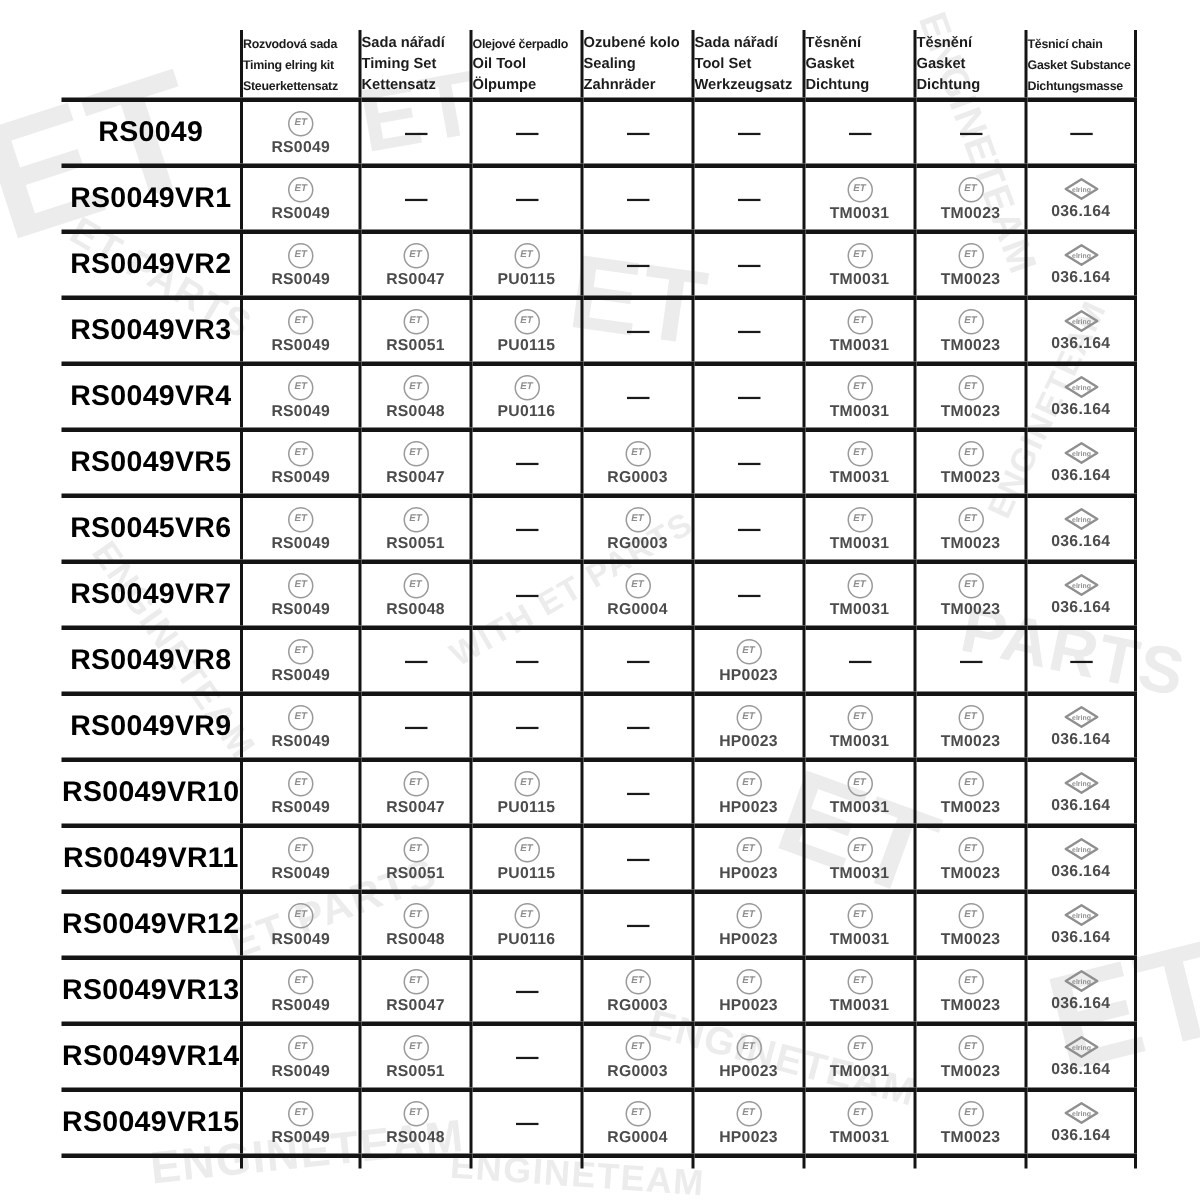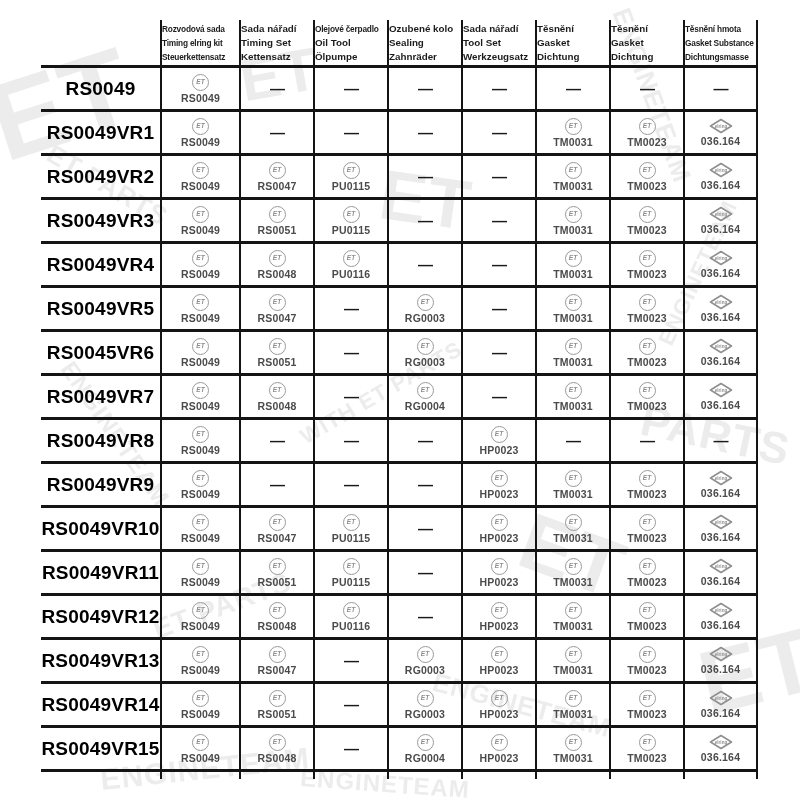--- a/index.html
+++ b/index.html
@@ -111,21 +111,21 @@
           <div class="hline">Těsnění</div>
           <div class="hline">Gasket</div>
           <div class="hline">Dichtung</div>
         </th>
         <th>
           <div class="hline">Těsnění</div>
           <div class="hline">Gasket</div>
           <div class="hline">Dichtung</div>
         </th>
         <th>
-          <div class="hline small">Těsnění hmota</div>
+          <div class="hline small">Těsnicí chain</div>
           <div class="hline small">Gasket Substance</div>
           <div class="hline small">Dichtungsmasse</div>
         </th>
       </tr>
     </thead>
     <tbody>
       <tr>
         <td class="row-label">RS0049</td>
         <td>
           <div class="cell-inner">

